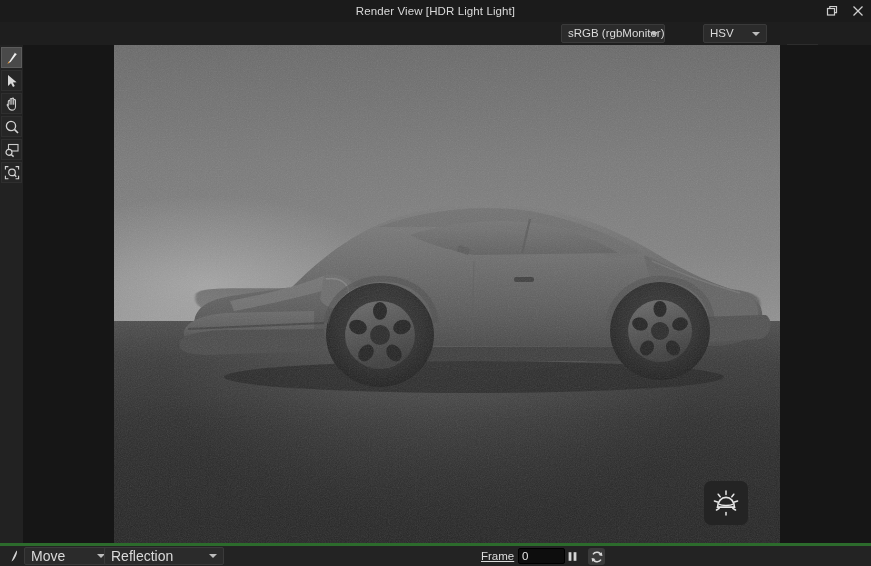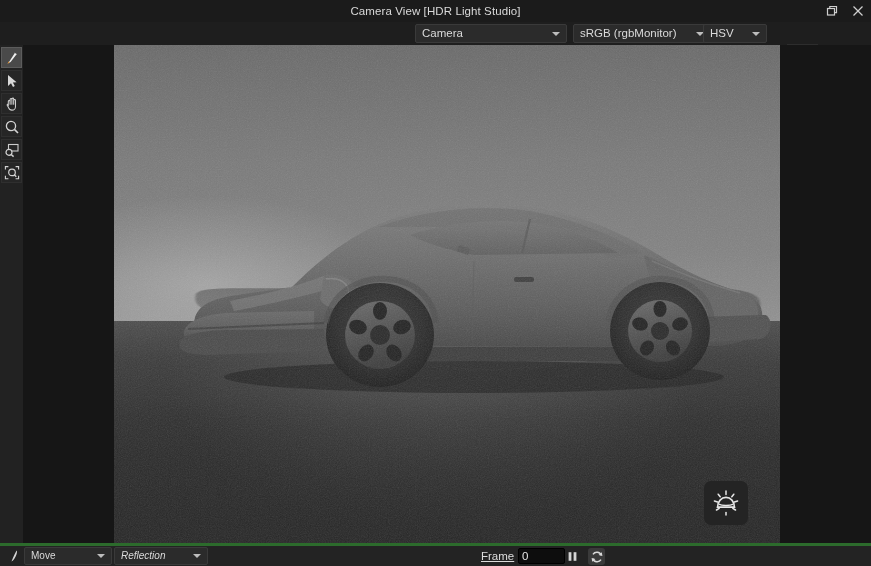--- a/index.html
+++ b/index.html
@@ -82,21 +82,21 @@
   }
   .combo .caret {
     position: absolute;
     right: 6px; top: 7px;
     width: 0; height: 0;
     border-left: 4px solid transparent;
     border-right: 4px solid transparent;
     border-top: 4px solid #bdbdbd;
   }
   #combo-camera { left: 415px; width: 152px; }
-  #combo-colorspace { left: 573px; width: 138px; }
+  #combo-colorspace { left: 561px; width: 104px; }
   #combo-hsv { left: 703px; width: 64px; }
 
   .aperture-btn {
     position: absolute;
     left: 787px; top: 22px;
     width: 31px; height: 23px;
     background: #2d2d2d;
     display: flex; align-items: center; justify-content: center;
     cursor: pointer;
   }
@@ -235,31 +235,31 @@
     position: absolute;
     top: 1px; height: 18px;
     background: #2b2b2b;
     border: 1px solid #3a3a3a;
     border-radius: 2px;
     box-sizing: border-box;
     cursor: pointer;
   }
   .sb-combo .combo-label {
     position: absolute; left: 6px; top: 0;
-    line-height: 16px; font-size: 10px; color: #dadada; white-space: nowrap;
+    line-height: 16px; font-size: 14px; color: #dadada; white-space: nowrap;
   }
   .sb-combo .caret {
     position: absolute; right: 6px; top: 6px;
     width: 0; height: 0;
     border-left: 4px solid transparent;
     border-right: 4px solid transparent;
     border-top: 4px solid #bdbdbd;
   }
   #sb-combo-move { left: 24px; width: 88px; }
-  #sb-combo-reflection { left: 114px; width: 94px; font-style: italic; }
+  #sb-combo-reflection { left: 104px; width: 120px; }
 
   .frame-label {
     position: absolute;
     left: 481px; top: 0;
     line-height: 20px;
     font-size: 11.5px;
     color: #dcdcdc;
     text-decoration: underline;
   }
   .frame-field {
@@ -285,43 +285,39 @@
   }
   #btn-pause { left: 564px; }
   #btn-refresh { left: 588px; background: #3a3a3a; border-radius: 3px; }
 </style>
 </head>
 <body>
 
 <div class="app">
 
   <div class="titlebar">
-    <div class="titlebar-title">Camera View [HDR Light Studio]</div>
+    <div class="titlebar-title">Render View [HDR Light Light]</div>
     <div class="win-btns">
       <div class="win-btn">
         <svg width="12" height="12" viewBox="0 0 12 12">
           <rect x="1.5" y="3.5" width="7" height="6.5" fill="none" stroke="#cfcfcf" stroke-width="1.2"></rect>
           <polyline points="3.8,3.3 3.8,1.5 10.5,1.5 10.5,7.6 8.7,7.6" fill="none" stroke="#cfcfcf" stroke-width="1.2"></polyline>
         </svg>
       </div>
       <div class="win-btn">
         <svg width="12" height="12" viewBox="0 0 12 12">
           <line x1="1.5" y1="1.5" x2="10.5" y2="10.5" stroke="#cfcfcf" stroke-width="1.3"></line>
           <line x1="10.5" y1="1.5" x2="1.5" y2="10.5" stroke="#cfcfcf" stroke-width="1.3"></line>
         </svg>
       </div>
     </div>
   </div>
 
   <div class="optionsbar">
 
-    <div class="combo" id="combo-camera">
-      <span class="combo-label">Camera</span>
-      <span class="caret"></span>
-    </div>
 
     <div class="combo" id="combo-colorspace">
       <span class="combo-label">sRGB (rgbMonitor)</span>
       <span class="caret"></span>
     </div>
 
     <div class="combo" id="combo-hsv">
       <span class="combo-label">HSV</span>
       <span class="caret"></span>
     </div>

